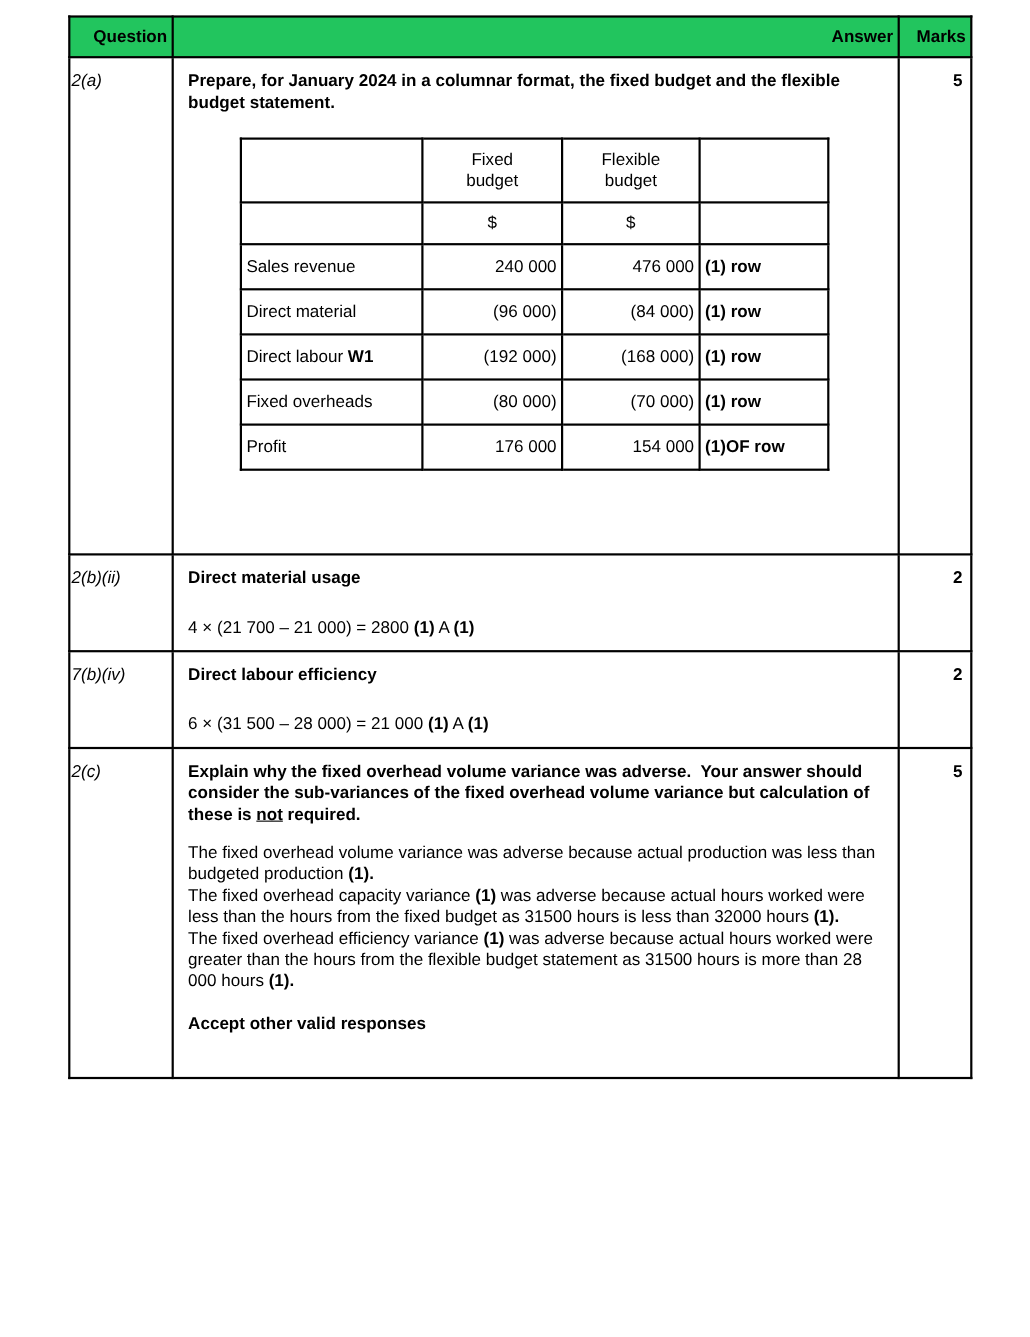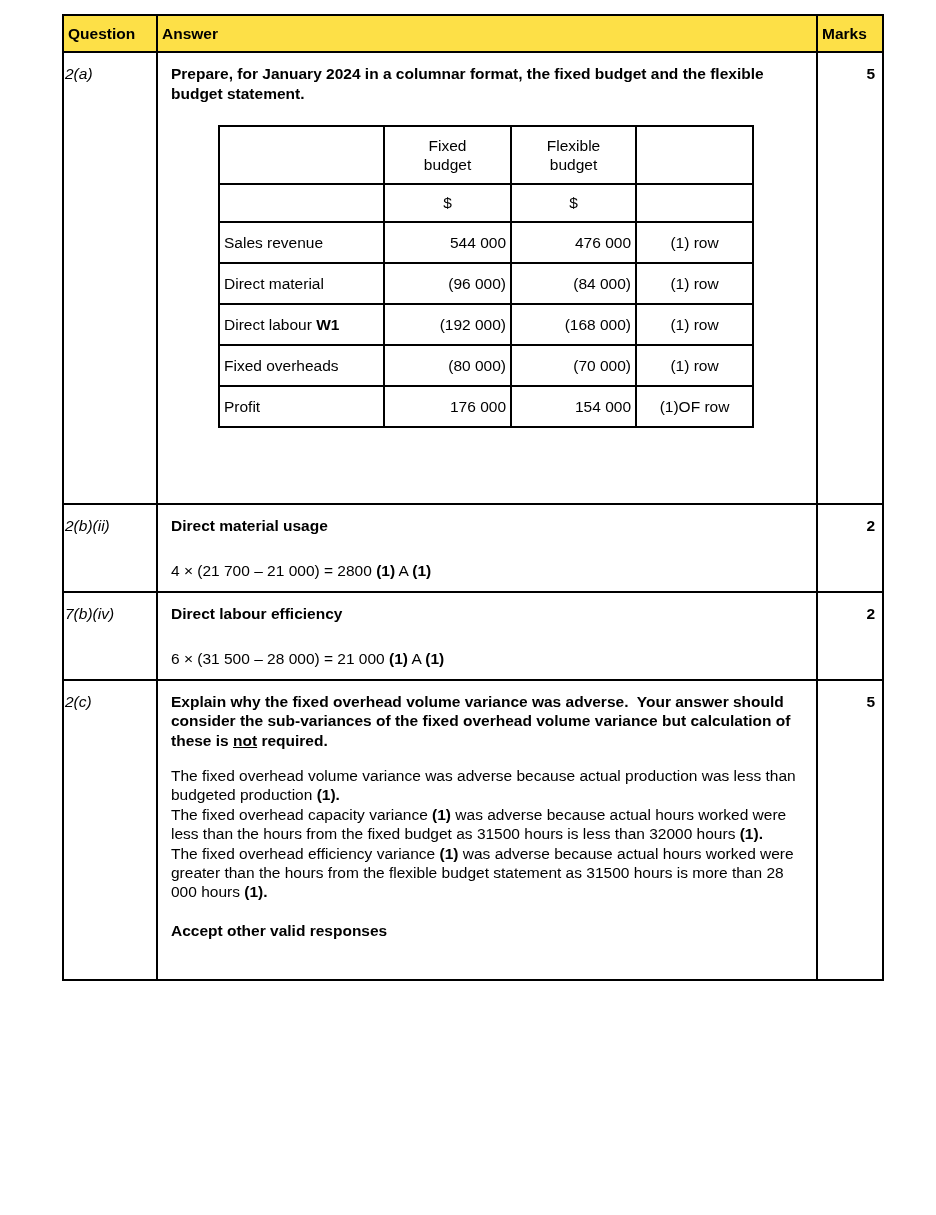--- a/index.html
+++ b/index.html
@@ -6,40 +6,40 @@
   body{
     width:936px;height:1215px;position:relative;
     font-family:"Liberation Sans","DejaVu Sans",sans-serif;
     color:#000;font-size:15.5px;line-height:1.25;
     -webkit-font-smoothing:antialiased;
   }
   .sheet{position:absolute;left:62px;top:14px;width:820px;}
   table.main{border-collapse:collapse;width:100%;table-layout:fixed;}
   table.main td,table.main th{border:2.5px solid #000;vertical-align:top;box-sizing:border-box;}
   col.c-q{width:94px;} col.c-a{width:660px;} col.c-m{width:66px;}
-  th.hdr{background:#fde047;font-weight:bold;text-align:left;padding:8px 4px;font-size:15.5px;}
+  th.hdr{background:#22c55e;font-weight:bold;text-align:right;padding:8px 4px;font-size:15.5px;}
   td.qcell{text-align:left;padding-top:11px;font-style:italic;}
   td.acell{padding:11px 13px;border-radius:23px;}
   td.mcell{text-align:right;padding:11px 7px 0 0;font-weight:bold;}
   .h-2a{height:452px;} .h-2bi{height:128px;} .h-2b{height:84px;} .h-2c{height:300px;}
   .rich{white-space:pre-wrap;}
   .seg-b{font-weight:bold;} .seg-u{text-decoration:underline;}
   .prompt{font-weight:bold;margin:0 0 4px 0;}
   p.line{margin:0 0 25px 0;}
   p.line:last-child{margin-bottom:0;}
   
   table.budget{border-collapse:collapse;margin:22px 0 6px 47px;table-layout:fixed;width:534px;}
   table.budget td{border:2px solid #000;vertical-align:middle;box-sizing:border-box;padding:2px 4px;}
   col.b-label{width:165px;} col.b-fixed{width:127px;} col.b-flex{width:125px;} col.b-note{width:117px;}
   tr.b-head td{height:58px;text-align:center;white-space:pre-line;}
   tr.b-unit td{height:38px;text-align:center;}
   tr.b-data td{height:41px;}
   td.b-lab{text-align:left;padding-left:8px;}
   td.b-val{text-align:right;padding-right:3px;}
-  td.b-note{text-align:center;padding-left:8px;font-weight:normal;}
+  td.b-note{text-align:left;padding-left:8px;font-weight:bold;}
   td.b-foot{padding:7px 8px;vertical-align:top;}
   .cbody{margin-top:16px;}
   .accept{font-weight:bold;margin-top:19px;}
 </style>
 </head>
 <body>
 
 <div class="sheet">
   <table class="main">
     <colgroup>
@@ -76,21 +76,21 @@
             <td></td>
           </tr>
           <tr class="b-unit">
             <td></td>
             <td>$</td>
             <td>$</td>
             <td></td>
           </tr>
           <tr class="b-data">
             <td class="b-lab rich"><span>Sales revenue</span></td>
-            <td class="b-val">544 000</td>
+            <td class="b-val">240 000</td>
             <td class="b-val">476 000</td>
             <td class="b-note">(1) row</td>
           </tr>
           <tr class="b-data">
             <td class="b-lab rich"><span>Direct material</span></td>
             <td class="b-val">(96 000)</td>
             <td class="b-val">(84 000)</td>
             <td class="b-note">(1) row</td>
           </tr>
           <tr class="b-data">

